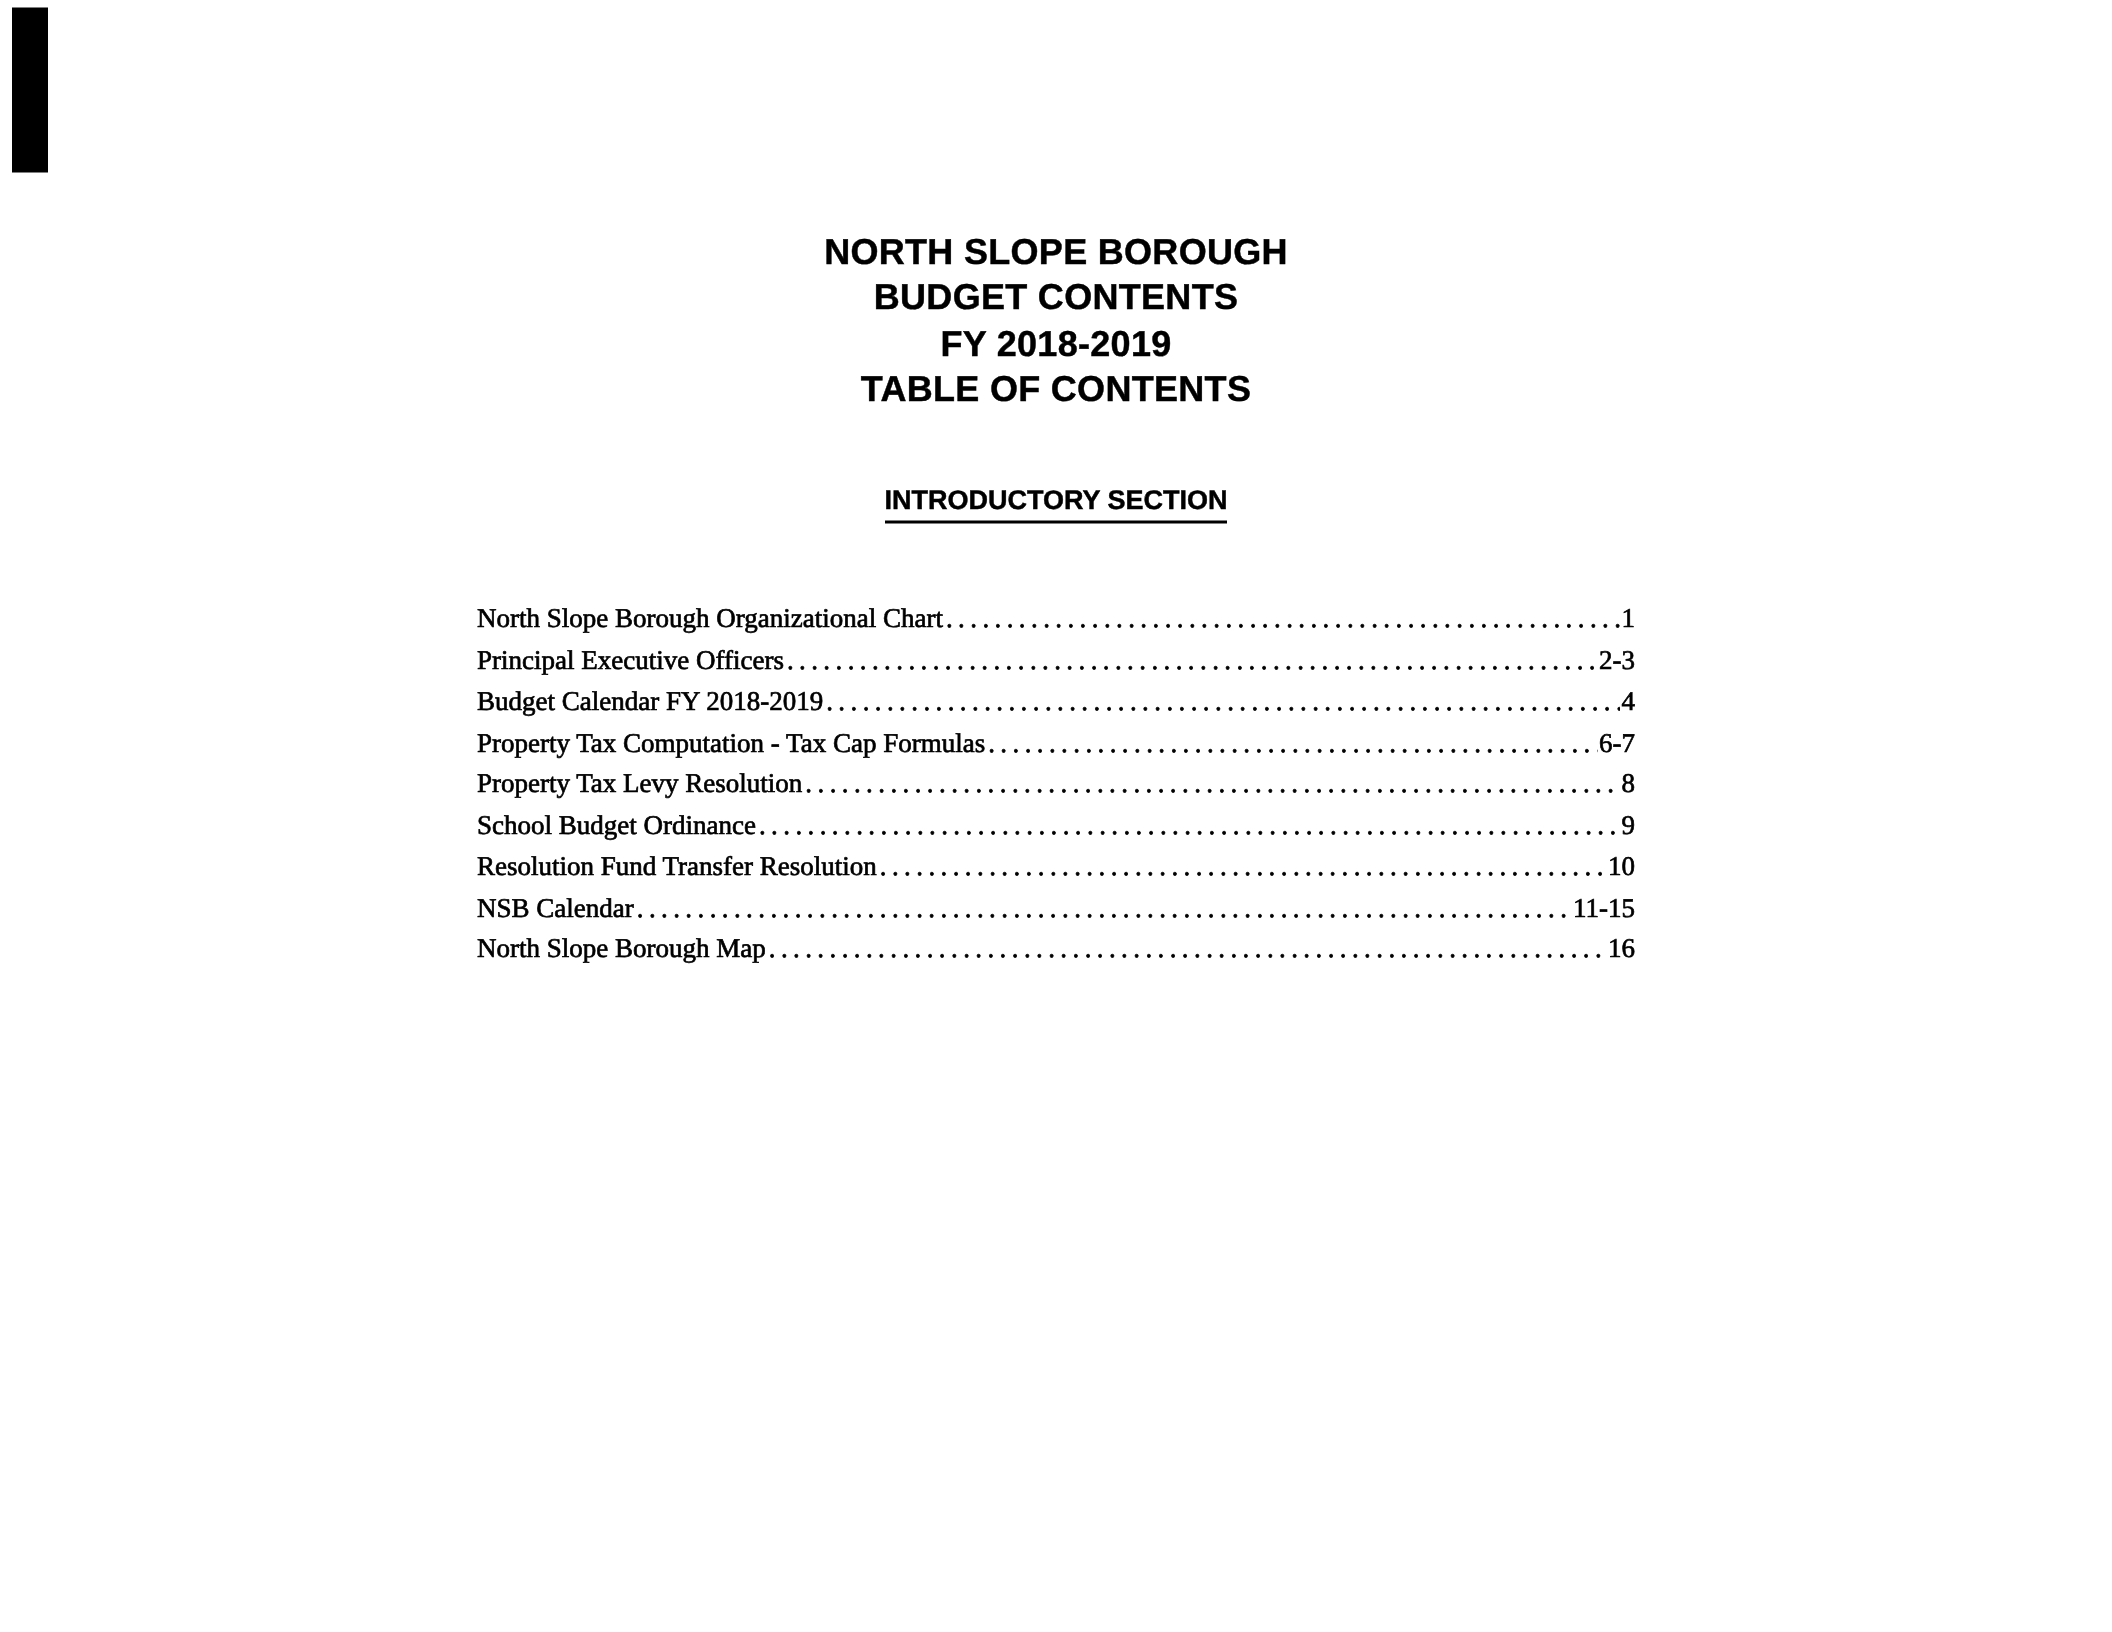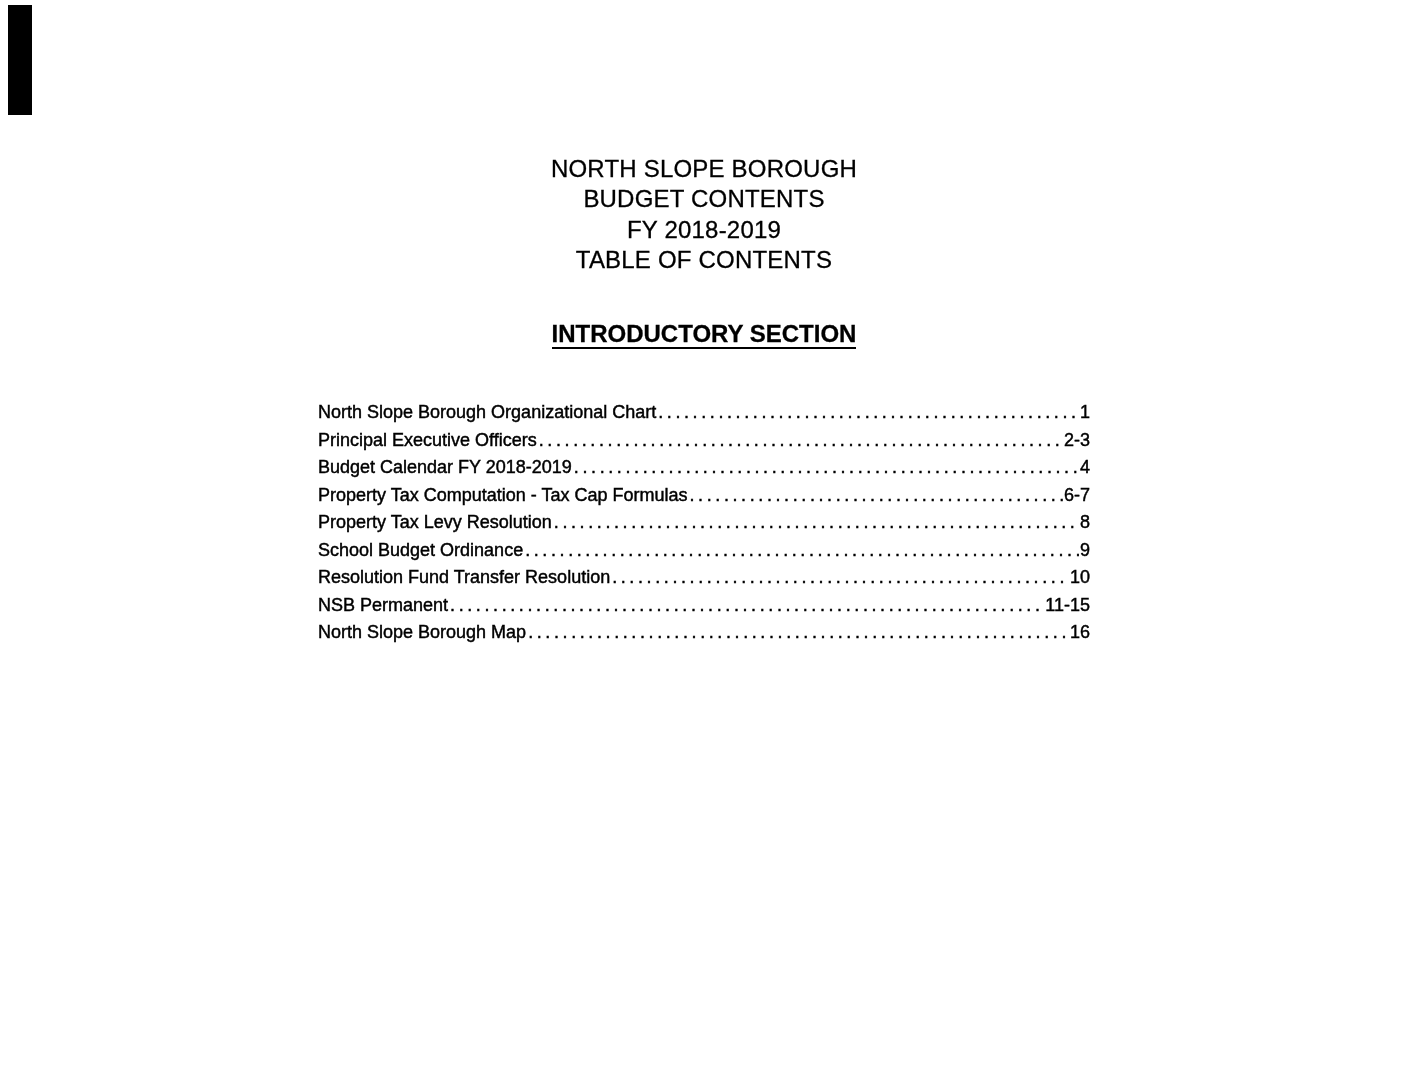--- a/index.html
+++ b/index.html
@@ -25,33 +25,33 @@
     height: 110px;
     background: #000000;
   }
   .title-block {
     position: absolute;
     top: 154px;
     left: 0;
     right: 0;
     text-align: center;
     font-size: 24px;
-    font-weight: 400;
+    font-weight: 700;
     line-height: 30.3px;
     letter-spacing: 0.2px;
     -webkit-text-stroke: 0.3px #000;
   }
   .section-heading {
     position: absolute;
     top: 322px;
     left: 0;
     right: 0;
     margin: 0;
     text-align: center;
-    font-size: 24px;
+    font-size: 18px;
     font-weight: 700;
     line-height: 23px;
     -webkit-text-stroke: 0.3px #000;
   }
   .section-heading .underlined {
     display: inline-block;
     border-bottom: 2.5px solid #000000;
     padding-bottom: 2px;
   }
   .toc {
@@ -60,20 +60,21 @@
     left: 318px;
     width: 772px;
     font-size: 18px;
     line-height: 27.5px;
     -webkit-text-stroke: 0.45px #000;
   }
   .toc-row {
     display: flex;
     align-items: flex-end;
     white-space: nowrap;
+    font-family: Liberation Serif, serif;
   }
   .toc-title {
     flex: 0 0 auto;
   }
   .toc-dots {
     flex: 1 1 auto;
     overflow: hidden;
     white-space: nowrap;
     margin: 0 1px 0 2px;
   }
@@ -143,21 +144,21 @@
         <span class="toc-page">9</span>
       </div>
 
       <div class="toc-row">
         <span class="toc-title">Resolution Fund Transfer Resolution</span>
         <span class="toc-dots"></span>
         <span class="toc-page">10</span>
       </div>
 
       <div class="toc-row">
-        <span class="toc-title">NSB Permanent</span>
+        <span class="toc-title">NSB Calendar</span>
         <span class="toc-dots"></span>
         <span class="toc-page">11-15</span>
       </div>
 
       <div class="toc-row">
         <span class="toc-title">North Slope Borough Map</span>
         <span class="toc-dots"></span>
         <span class="toc-page">16</span>
       </div>
     </nav>

